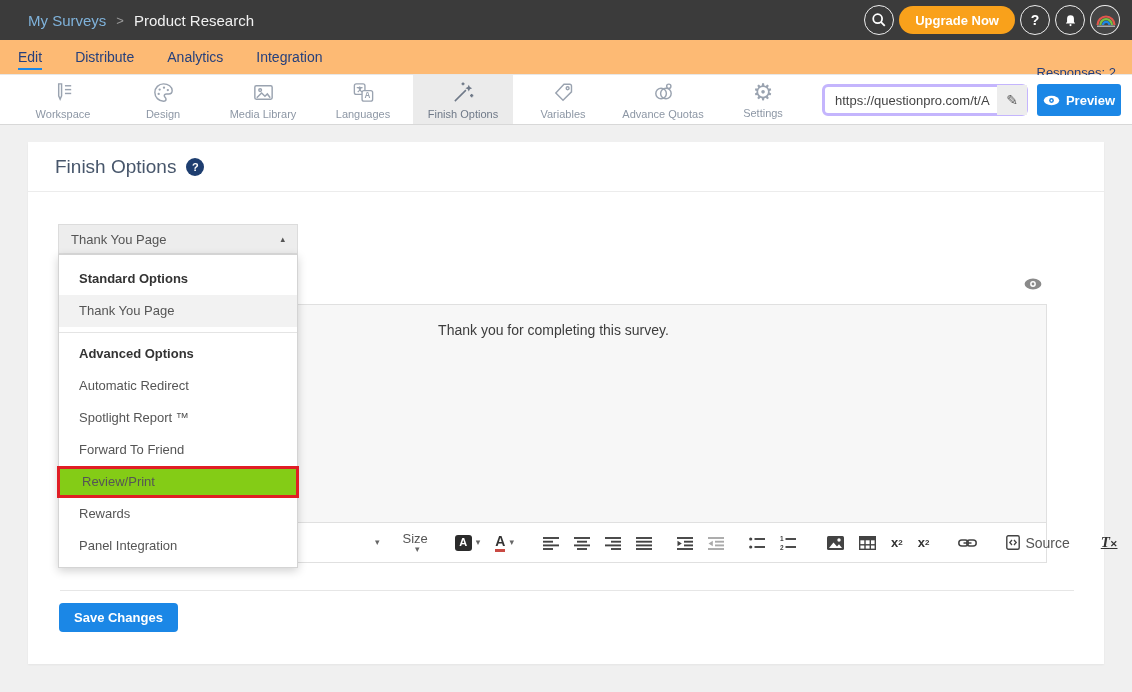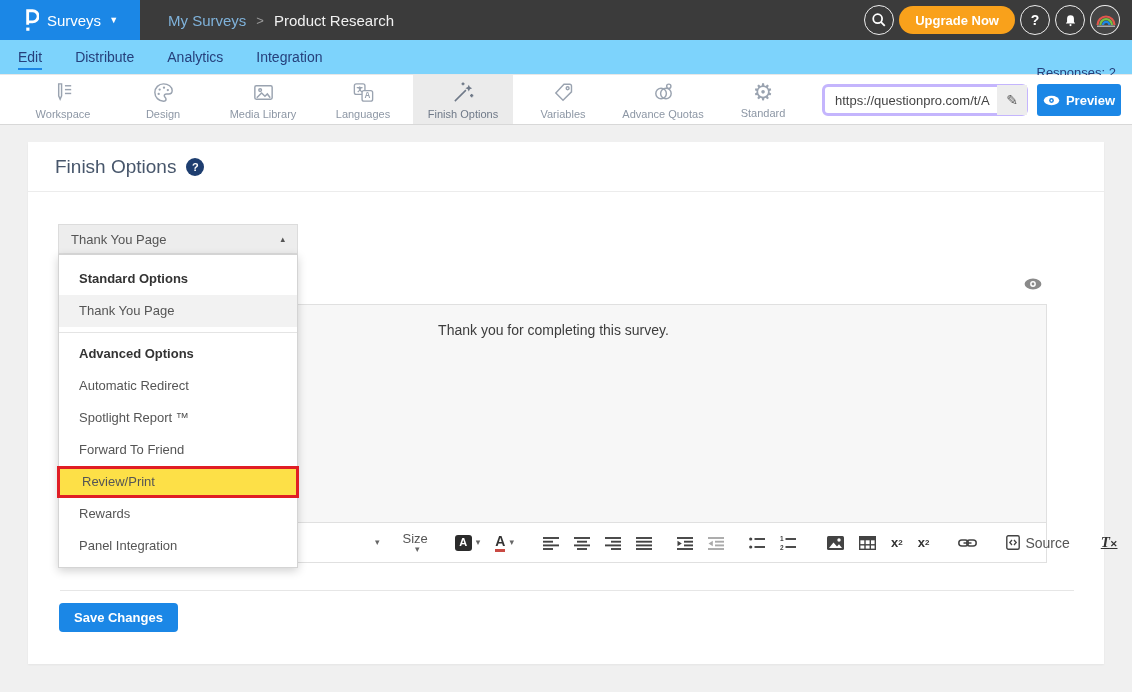--- a/index.html
+++ b/index.html
@@ -14,21 +14,21 @@
   .breadcrumb { margin-left:28px; display:flex; align-items:center; gap:10px; font-size:15px; }
   .bc-parent { color:#7fb2da; cursor:pointer; }
   .bc-sep { color:#9b9b9b; font-size:13px; }
   .bc-current { color:#f1f1f1; }
   .topbar-right { margin-left:auto; display:flex; align-items:center; gap:5px; padding-right:12px; }
   .circle-btn { width:30px; height:30px; border:1.6px solid rgba(255,255,255,.9); border-radius:50%; display:flex; align-items:center; justify-content:center; color:#fff; font-weight:bold; font-size:14px; cursor:pointer; }
   .upgrade-btn { height:28px; border-radius:14px; background:#f9a11b; border:none; color:#fff; font-weight:700; font-size:13px; padding:0 16px; cursor:pointer; font-family:inherit; }
   .avatar { width:30px; height:30px; border-radius:50%; overflow:hidden; border:1.6px solid rgba(255,255,255,.9); background:#454545; display:flex; align-items:center; justify-content:center; cursor:pointer; }
 
   
-  .navrow { height:35px; background:#7dd3fc; border-bottom:1px solid #e7e7e7; display:flex; align-items:center; padding-left:18px; gap:33px; position:relative; }
+  .navrow { height:35px; background:#fdba74; border-bottom:1px solid #e7e7e7; display:flex; align-items:center; padding-left:18px; gap:33px; position:relative; }
   .tab { font-size:14px; color:#26407c; cursor:pointer; }
   .tab.active span { border-bottom:2px solid #1b87e6; padding-bottom:3px; }
   .responses { position:absolute; right:16px; color:#26407c; font-size:13px;margin-top:30px; }
 
   
   .modulebar { height:50px; background:#fff; border-bottom:1px solid #d8d8d8; display:flex; padding-left:13px; position:relative; }
   .mod-item { width:100px; height:100%; display:flex; flex-direction:column; align-items:center; justify-content:center; gap:3px; cursor:pointer; }
   .mod-item.active { background:#ebebeb; }
   .mod-label { font-size:11px; color:#8d97a5; white-space:nowrap; }
   .mod-item.active .mod-label { color:#6f7988; }
@@ -46,21 +46,21 @@
   .card-body { position:relative; height:471px; }
 
   
   .select-box { position:absolute; left:30px; top:32px; width:240px; height:30px; background:#ededed; border:1px solid #dcdcdc; display:flex; align-items:center; padding:0 12px; font-size:13px; color:#555; cursor:pointer; }
   .select-caret { margin-left:auto; font-size:9px; color:#555; }
   .dropdown-panel { position:absolute; left:30px; top:62px; width:240px; background:#fff; border:1px solid #d4d4d4; box-shadow:0 3px 9px rgba(0,0,0,.18); padding:8px 0 5px; z-index:10; }
   .dd-header { height:32px; line-height:32px; padding:0 20px; font-size:13px; font-weight:700; color:#333; }
   .dd-option { height:32px; line-height:32px; padding:0 20px; font-size:13px; color:#555; cursor:pointer; }
   .dd-option.selected { background:#f2f2f2; }
   .dd-divider { border-top:1px solid #e4e4e4; margin:5px 0; }
-  .dd-option.highlighted { background:#fde047; border:3px solid #e01e25; line-height:26px; margin:0 -2px; padding:0 22px; }
+  .dd-option.highlighted { background:#84cc16; border:3px solid #e01e25; line-height:26px; margin:0 -2px; padding:0 22px; }
 
   
   .editor-eye { position:absolute; right:62px; top:86px; cursor:pointer; line-height:0; }
   .editor { position:absolute; left:32px; top:112px; width:987px; height:259px; border:1px solid #e0e0e0; }
   .editor-content { height:217px; background:#f7f7f7; text-align:center; padding-top:17px; font-size:14px; color:#3d3d3d; cursor:text; }
   .editor-toolbar { height:40px; background:#fff; border-top:1px solid #e0e0e0; display:flex; align-items:center; padding-left:310px; }
   .tb { display:flex; align-items:center; margin-right:15px; cursor:pointer; line-height:0; }
   .tb-caret { font-size:9px; color:#666; margin-left:4px; line-height:1; }
   .size-label { font-size:13px; color:#555; line-height:1; }
   .bgA { width:17px; height:16px; background:#2b2b2b; border-radius:3px; color:#fff; font-size:11px; font-weight:700; display:flex; align-items:center; justify-content:center; line-height:1; }
@@ -72,30 +72,20 @@
   .tx-btn .x { font-size:9px; text-decoration:none; font-style:normal; }
   .disabled { opacity:.45; }
 
   .divider-line { position:absolute; left:32px; top:398px; width:1014px; border-top:1px solid #e6e6e6; }
   .save-btn { position:absolute; left:31px; top:411px; height:29px; padding:0 15px; background:#1b87e6; border:none; border-radius:4px; color:#fff; font-size:13px; font-weight:700; cursor:pointer; font-family:inherit; }
 </style>
 </head>
 <body>
 
 <div class="topbar">
-  <div class="logo-block">
-    <span style="line-height:0;">
-      <svg width="17" height="26" viewBox="0 0 18 26">
-          <path d="M6 18 V3.2 h5.2 a5.9 5.9 0 0 1 0 11.8 H6" fill="none" stroke="#fff" stroke-width="3"></path>
-          <rect x="4.5" y="21" width="3.4" height="3.4" fill="#fff"></rect>
-        </svg>
-    </span>
-    <span class="menu-label">Surveys</span>
-    <span class="caret-white">▼</span>
-  </div>
   <div class="breadcrumb">
     <span class="bc-parent">My Surveys</span>
     <span class="bc-sep">&gt;</span>
     <span class="bc-current">Product Research</span>
   </div>
   <div class="topbar-right">
     <div class="circle-btn">
       <span style="line-height:0;">
         <svg width="16" height="16" viewBox="0 0 18 18">
             <circle cx="7.5" cy="7.5" r="5" fill="none" stroke="#fff" stroke-width="2"></circle>
@@ -216,21 +206,21 @@
           <circle cx="10.5" cy="14" r="5.5"></circle>
           <circle cx="15.5" cy="14" r="5.5"></circle>
           <circle cx="18.5" cy="6.5" r="2.2"></circle>
         </svg>
     </span>
     <span class="mod-label">Advance Quotas</span>
   </div>
 
   <div class="mod-item">
     <span class="gear-glyph">⚙</span>
-    <span class="mod-label">Standard</span>
+    <span class="mod-label">Settings</span>
   </div>
 
   <div class="url-wrap">
     <input type="text" readonly="" value="https://questionpro.com/t/A" style="">
     <div class="pencil-btn">
         <span>✎</span>
       </div>
   </div>
 
   <button class="preview-btn">

